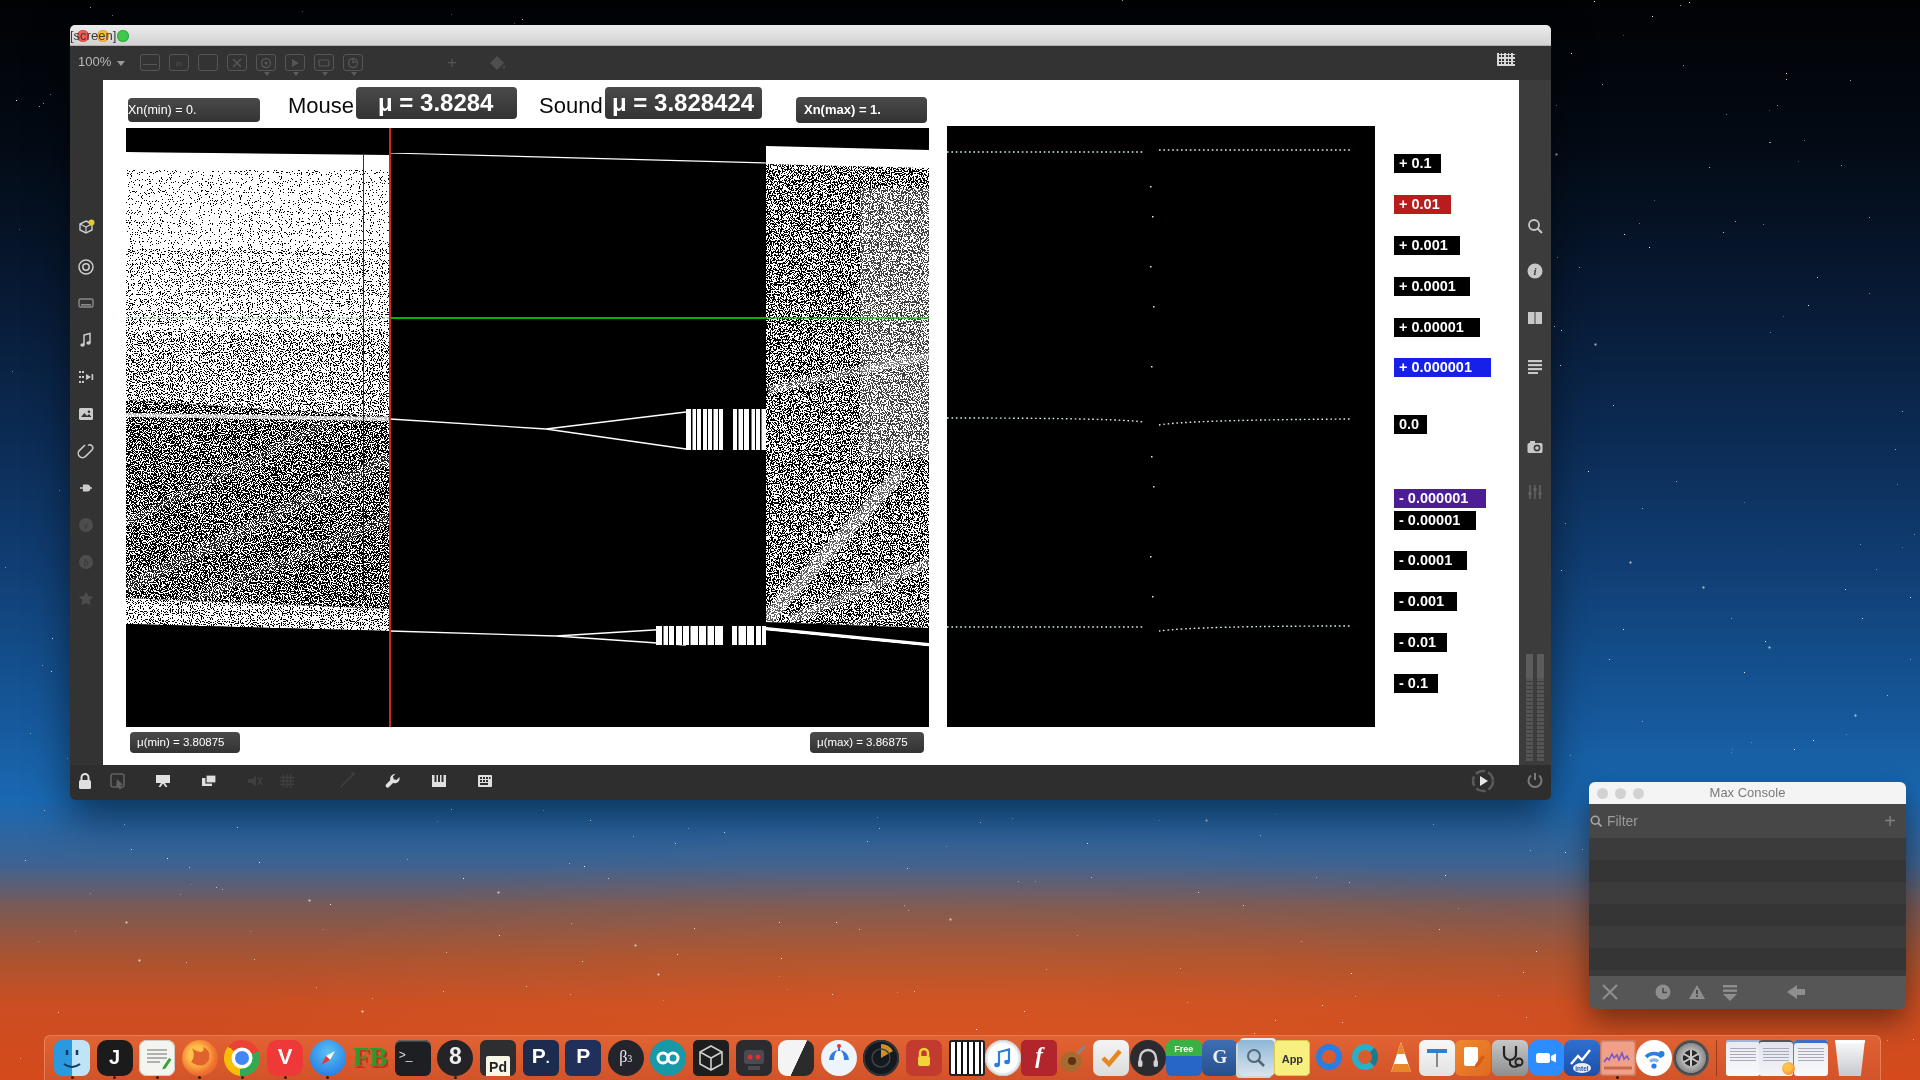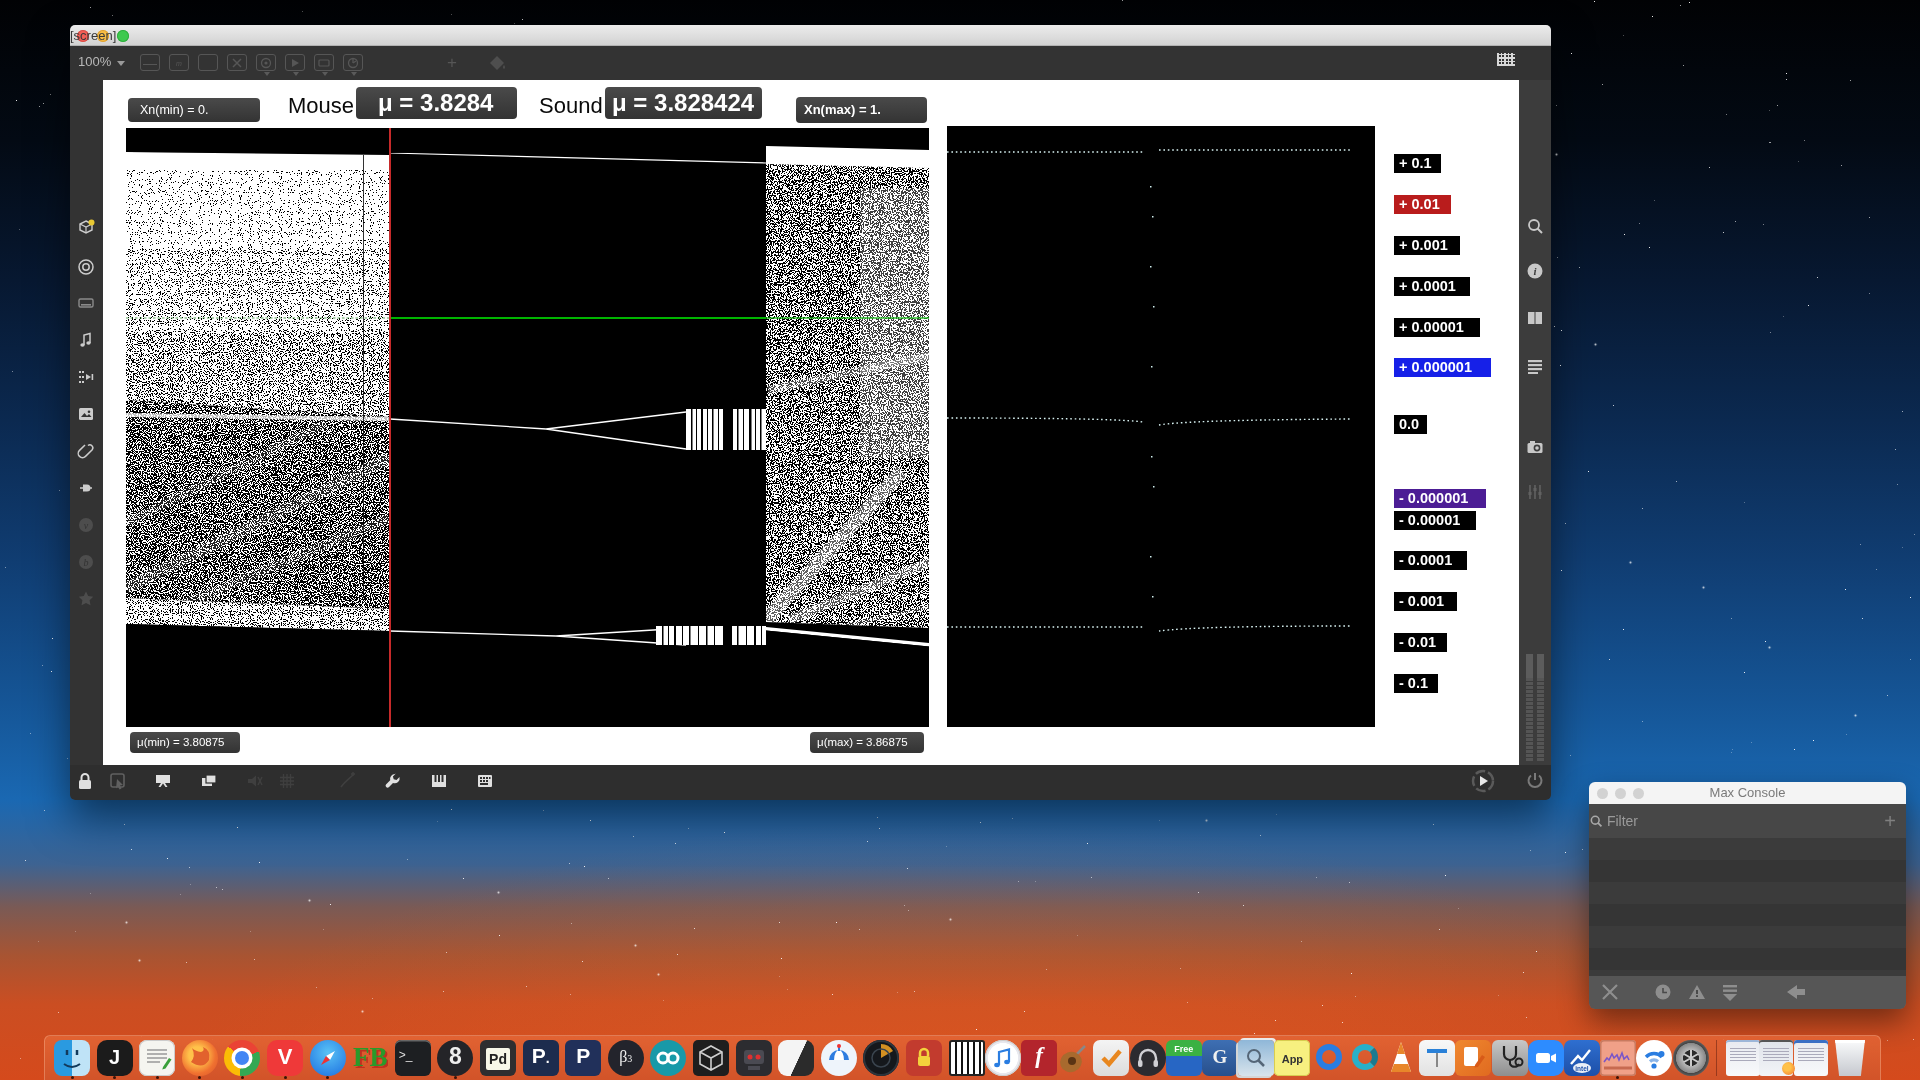--- a/index.html
+++ b/index.html
@@ -119,21 +119,21 @@
       </svg>
       <svg width="18" height="18" viewBox="0 0 18 18" style="position:absolute;left:7px;top:473px;opacity:0.38">
         <circle cx="9" cy="9" r="7" fill="#777"></circle>
         <text x="9" y="12.5" font-size="10" font-style="italic" text-anchor="middle" fill="#333" font-family="serif">b</text>
       </svg>
       <svg width="18" height="18" viewBox="0 0 18 18" style="position:absolute;left:7px;top:510px;opacity:0.38">
         <path d="M9,1.5 l2.2,4.6 5,0.7 -3.6,3.5 0.9,5 -4.5,-2.4 -4.5,2.4 0.9,-5 -3.6,-3.5 5,-0.7 Z" fill="#777"></path>
       </svg>
     </div>
  <div id="paper">
-   <div class="badge" style="left:25px;top:18px;width:132px;height:24px;font-size:12.5px;line-height:24px;padding-left:12px">Xn(min) = 0.</div>
+   <div class="badge" style="left:25px;top:18px;width:132px;height:24px;font-size:12.5px;line-height:24px;padding-left:0">Xn(min) = 0.</div>
    <div class="lbl" style="left:185px;top:13px">Mouse</div>
    <div class="badge" style="left:253px;top:7px;width:161px;height:32px;font-size:24px;font-weight:bold;line-height:32px;padding-left:22px">μ = 3.8284</div>
    <div class="lbl" style="left:436px;top:13px">Sound</div>
    <div class="badge" style="left:502px;top:7px;width:157px;height:32px;font-size:24px;font-weight:bold;line-height:32px;padding-left:7px">μ = 3.828424</div>
    <div class="badge" style="left:693px;top:17px;width:131px;height:26px;font-size:13px;font-weight:bold;line-height:26px;padding-left:8px">Xn(max) = 1.</div>
    <svg width="803" height="599" style="position:absolute;left:23px;top:48px">
 <defs>
 <filter id="k08" x="0%" y="0%" width="100%" height="100%">
 <feTurbulence type="fractalNoise" baseFrequency="0.9" numOctaves="1" seed="3"></feTurbulence>
 <feColorMatrix type="matrix" values="0 0 0 0 0  0 0 0 0 0  0 0 0 0 0  1 0 0 0 0"></feColorMatrix>
@@ -458,21 +458,21 @@
 <div class="di" style="left:267.0px;background:#ef3939;border-radius:10px;"><span style="color:#fff;font-size:22px;font-weight:bold;line-height:34px">V</span></div>
 <div class="di" style="left:309.6px;background:radial-gradient(circle at 50% 35%,#59c2f5,#1b6ee0);border-radius:50%;"><svg width="36" height="36" viewBox="0 0 36 36">
       <path d="M25,11 L20,20 16,16 Z" fill="#fff"></path>
       <path d="M11,25 L16,16 20,20 Z" fill="#e33"></path>
     </svg></div>
 <div class="di" style="left:352.2px;background:transparent;"><span style="color:#2a9a2a;font-size:27px;font-weight:bold;font-family:'Liberation Serif',serif;text-shadow:2px 2px 0 #c03020;line-height:34px">FB</span></div>
 <div class="di" style="left:394.8px;background:#1d1f22;border-radius:6px;box-shadow:inset 0 1.5px 0 #666;">
     <span style="color:#ddd;font-size:12px;line-height:30px;display:block;text-align:left;padding-left:4px">&gt;_</span>
   </div>
 <div class="di" style="left:437.40000000000003px;background:#242428;border-radius:50%;"><span style="color:#eee;font-size:23px;line-height:33px;font-weight:bold">8</span></div>
-<div class="di" style="left:480.0px;background:#2e2e30;border-radius:6px;"><span style="font-size:14px;font-weight:bold;line-height:22px;background:#f7f7e8;color:#222;padding:0 3px;border-radius:2px;display:inline-block;margin-top:8px">Pd</span></div>
+<div class="di" style="left:480.0px;background:#2e2e30;border-radius:6px;"><span style="font-size:14px;font-weight:bold;line-height:22px;background:#f7f7e8;color:#222;padding:0 3px;border-radius:2px;display:inline-block;margin-top:16px">Pd</span></div>
 <div class="di" style="left:522.6px;background:#1d2c4e;border-radius:6px;"><span style="color:#fff;font-size:21px;font-weight:bold;line-height:32px">P<span style="font-size:14px">.</span></span></div>
 <div class="di" style="left:565.2px;background:#21305a;border-radius:6px;"><span style="color:#fff;font-size:21px;font-weight:bold;line-height:32px">P</span></div>
 <div class="di" style="left:607.8000000000001px;background:#23242c;border-radius:50%;"><span style="color:#eee;font-size:16px;line-height:34px;font-family:'Liberation Serif',serif">β<span style="font-size:10px">3</span></span></div>
 <div class="di" style="left:650.4px;background:#1899a8;border-radius:50%;"><svg width="36" height="36" viewBox="0 0 36 36">
       <circle cx="13" cy="18" r="5" fill="none" stroke="#fff" stroke-width="3"></circle>
       <circle cx="23" cy="18" r="5" fill="none" stroke="#fff" stroke-width="3"></circle>
     </svg></div>
 <div class="di" style="left:693.0px;background:#1e1e1e;border-radius:5px;"><svg width="36" height="36" viewBox="0 0 36 36">
       <path d="M18,6 L29,12 v12 L18,30 L7,24 V12 Z M7,12 L18,18 L29,12 M18,18 V30" fill="none" stroke="#cfcfcf" stroke-width="1.6"></path>
     </svg></div>

